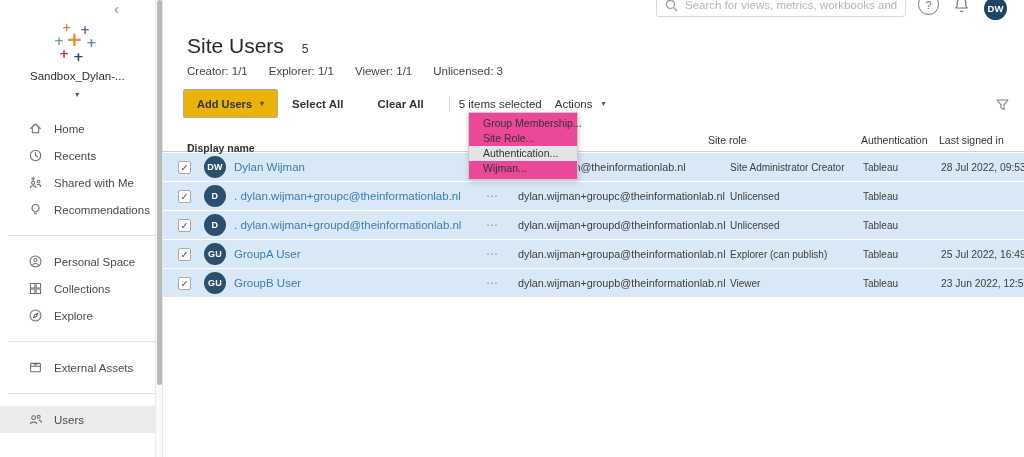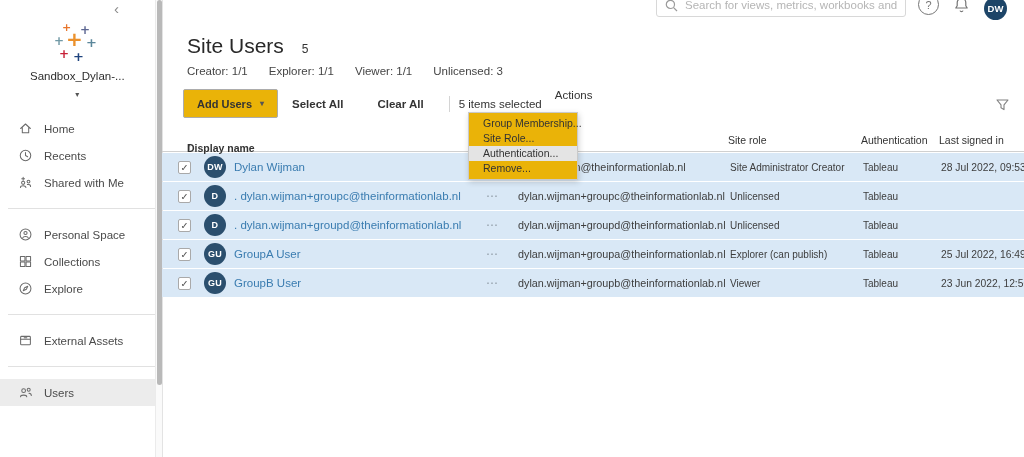--- a/index.html
+++ b/index.html
@@ -11,21 +11,21 @@
   .abs { position: absolute; }
 
   
   #sidebar { left:0; top:0; width:155px; height:457px; background:#fff; }
   #collapse-chevron { left:114px; top:0px; font-size:15px; color:#8a8a8a; cursor:pointer; }
   #logo { left:54px; top:22px; width:50px; height:46px; cursor:pointer; }
   .logo-plus { position:absolute; font-weight:bold; line-height:1; font-family:"DejaVu Sans",sans-serif; }
   #site-selector { left:30px; top:70px; font-size:11.5px; color:#2e2e2e; cursor:pointer; display:flex; align-items:center; gap:9px;flex-direction:column; }
   .caret { font-size:8px; color:#555; line-height:1; }
   #nav { left:0; top:115px; width:155px; }
-  .nav-item { display:flex; align-items:center; height:27px; padding-left:18px; gap:11px; font-size:11.5px; color:#4a4a4a; cursor:pointer; }
+  .nav-item { display:flex; align-items:center; height:27px; padding-left:28px; gap:11px; font-size:11.5px; color:#4a4a4a; cursor:pointer; }
   .nav-item.active { background:#ececec; }
   .nav-item svg { width:15px; height:15px; flex:none; }
   .nav-icon path, .nav-icon circle, .nav-icon rect {
     fill:none; stroke:#6b6b6b; stroke-width:1.1; stroke-linecap:round; stroke-linejoin:round;
   }
   .nav-divider { border:none; border-top:1px solid #e1e1e1; margin:12px 0 12px 8px; }
 
   
   #sidebar-scrollbar { left:155px; top:0; width:8px; height:457px; background:#fafafa;
     border-left:1px solid #ebebeb; border-right:1px solid #e3e3e3; }
@@ -52,47 +52,47 @@
 
   
   #toolbar { left:183px; top:91px; height:25px; display:flex; align-items:center; font-size:11.5px; }
   #add-users-button { height:29px; border:1px solid #acacac; border-radius:2px; background:#eab308; padding:0 13px;
     display:flex; align-items:center; gap:8px; font-size:11px; font-weight:bold; color:#333; cursor:pointer; }
   .toolbar-link { font-weight:bold; color:#333; cursor:pointer; }
   #select-all-button { margin-left:14px; }
   #clear-all-button { margin-left:34px;text-align:center; }
   #toolbar-separator { margin-left:25px; width:1px; height:16px; background:#d4d4d4; }
   #selection-status { margin-left:9px; color:#333; }
-  #actions-button { margin-left:13px; display:flex; align-items:center; gap:9px; color:#333; cursor:pointer;flex-direction:column; }
+  #actions-button { margin-left:13px; display:flex; align-items:center; gap:9px; color:#333; cursor:pointer; }
   #filter-icon { left:996px; top:97px; cursor:pointer; }
 
   
   #table { left:162px; top:126px; width:862px; }
   #table-header { position:relative; height:26px; border-bottom:1px solid #d0d0d0; font-size:10.5px; color:#333; }
   #table-header span { position:absolute; top:8px; white-space:nowrap; cursor:pointer; }
   #th-display-name { left:25px; font-weight:bold; }
-  #th-site-role { left:566px; }
+  #th-site-role { left:546px; }
   #th-authentication { left:699px; }
   #th-last-signed-in { left:777px; }
   .sort-arrow { font-size:9px; margin-right:4px; color:#444; }
 
   .row { display:grid; grid-template-columns:26px 30px 252px 32px 212px 133px 78px 1fr;
     align-items:center; height:28px; margin-top:1px; background:#d9e8f6; padding-left:16px; font-size:11.5px; }
   .checkbox { width:13px; height:13px; background:#fff; border:1px solid #a9a9a9; border-radius:2px;
     display:flex; align-items:center; justify-content:center; font-size:9.5px; color:#555; cursor:pointer; }
   .avatar { width:22px; height:22px; border-radius:50%; background:#2b4f6e; color:#fff; font-size:9px;
     font-weight:bold; display:flex; align-items:center; justify-content:center; letter-spacing:.3px; }
   .name { color:#3a7cb0; white-space:nowrap; overflow:hidden; cursor:pointer; font-size:11.5px; }
   .more-options { color:#8f9ba5; font-size:12px; letter-spacing:1px; cursor:pointer; }
   .username { color:#3d3d3d; white-space:nowrap; font-size:10.8px; }
   .role, .auth { color:#3d3d3d; white-space:nowrap; font-size:10px; }
   .signed { color:#3d3d3d; white-space:nowrap; font-size:10.3px; }
 
   
-  #actions-menu { left:468px; top:112px; width:110px; background:#eab308; border:1px solid #c9c9c9;
+  #actions-menu { left:468px; top:112px; width:110px; background:#ec4899; border:1px solid #c9c9c9;
     box-shadow:1px 2px 6px rgba(0,0,0,0.18); padding:3px 0; z-index:10; }
   .menu-item { line-height:15px; height:15px; padding-left:14px; font-size:10.5px; color:#333;
     white-space:nowrap; cursor:pointer; }
   .menu-item.highlighted { background:#e4e4e4; }
 </style>
 </head>
 <body>
 
 <div class="abs" id="sidebar">
   <div class="abs" id="collapse-chevron">‹</div>
@@ -128,20 +128,27 @@
     </div>
     <div class="nav-item">
       <svg class="nav-icon" viewBox="0 0 16 16">
           <path d="M5.5 2.5 V5.5 M4 4 H7"></path>
           <circle cx="5.5" cy="8.3" r="1.7"></circle>
           <path d="M2.6 13.2 c0-2.2 5.8-2.2 5.8 0"></path>
           <circle cx="11.2" cy="7" r="1.5"></circle>
           <path d="M10 10.2 c2-.5 3.4.5 3.4 2"></path>
         </svg>
       <span>Shared with Me</span>
+    </div>
+    <div class="nav-item">
+      <svg class="nav-icon" viewBox="0 0 16 16">
+          <path d="M8 2.6 a3.7 3.7 0 0 1 1.7 7 c-.3.2-.5.6-.5 1 H6.8 c0-.4-.2-.8-.5-1 A3.7 3.7 0 0 1 8 2.6 Z"></path>
+          <path d="M6.9 12.6 h2.2"></path>
+        </svg>
+      <span>Recommendations</span>
     </div>
     <hr class="nav-divider">
     <div class="nav-item">
       <svg class="nav-icon" viewBox="0 0 16 16">
           <circle cx="8" cy="8" r="5.8"></circle>
           <circle cx="8" cy="6.4" r="1.7"></circle>
           <path d="M4.9 11.8 c.7-2.3 5.5-2.3 6.2 0"></path>
         </svg>
       <span>Personal Space</span>
     </div>
@@ -313,14 +320,14 @@
     <span class="role">Viewer</span>
     <span class="auth">Tableau</span>
     <span class="signed">23 Jun 2022, 12:50</span>
   </div>
 </div>
 
 <div class="abs" id="actions-menu">
   <div class="menu-item">Group Membership...</div>
   <div class="menu-item">Site Role...</div>
   <div class="menu-item highlighted">Authentication...</div>
-  <div class="menu-item">Remove...</div>
+  <div class="menu-item">Wijman...</div>
 </div>
 
 </body></html>

